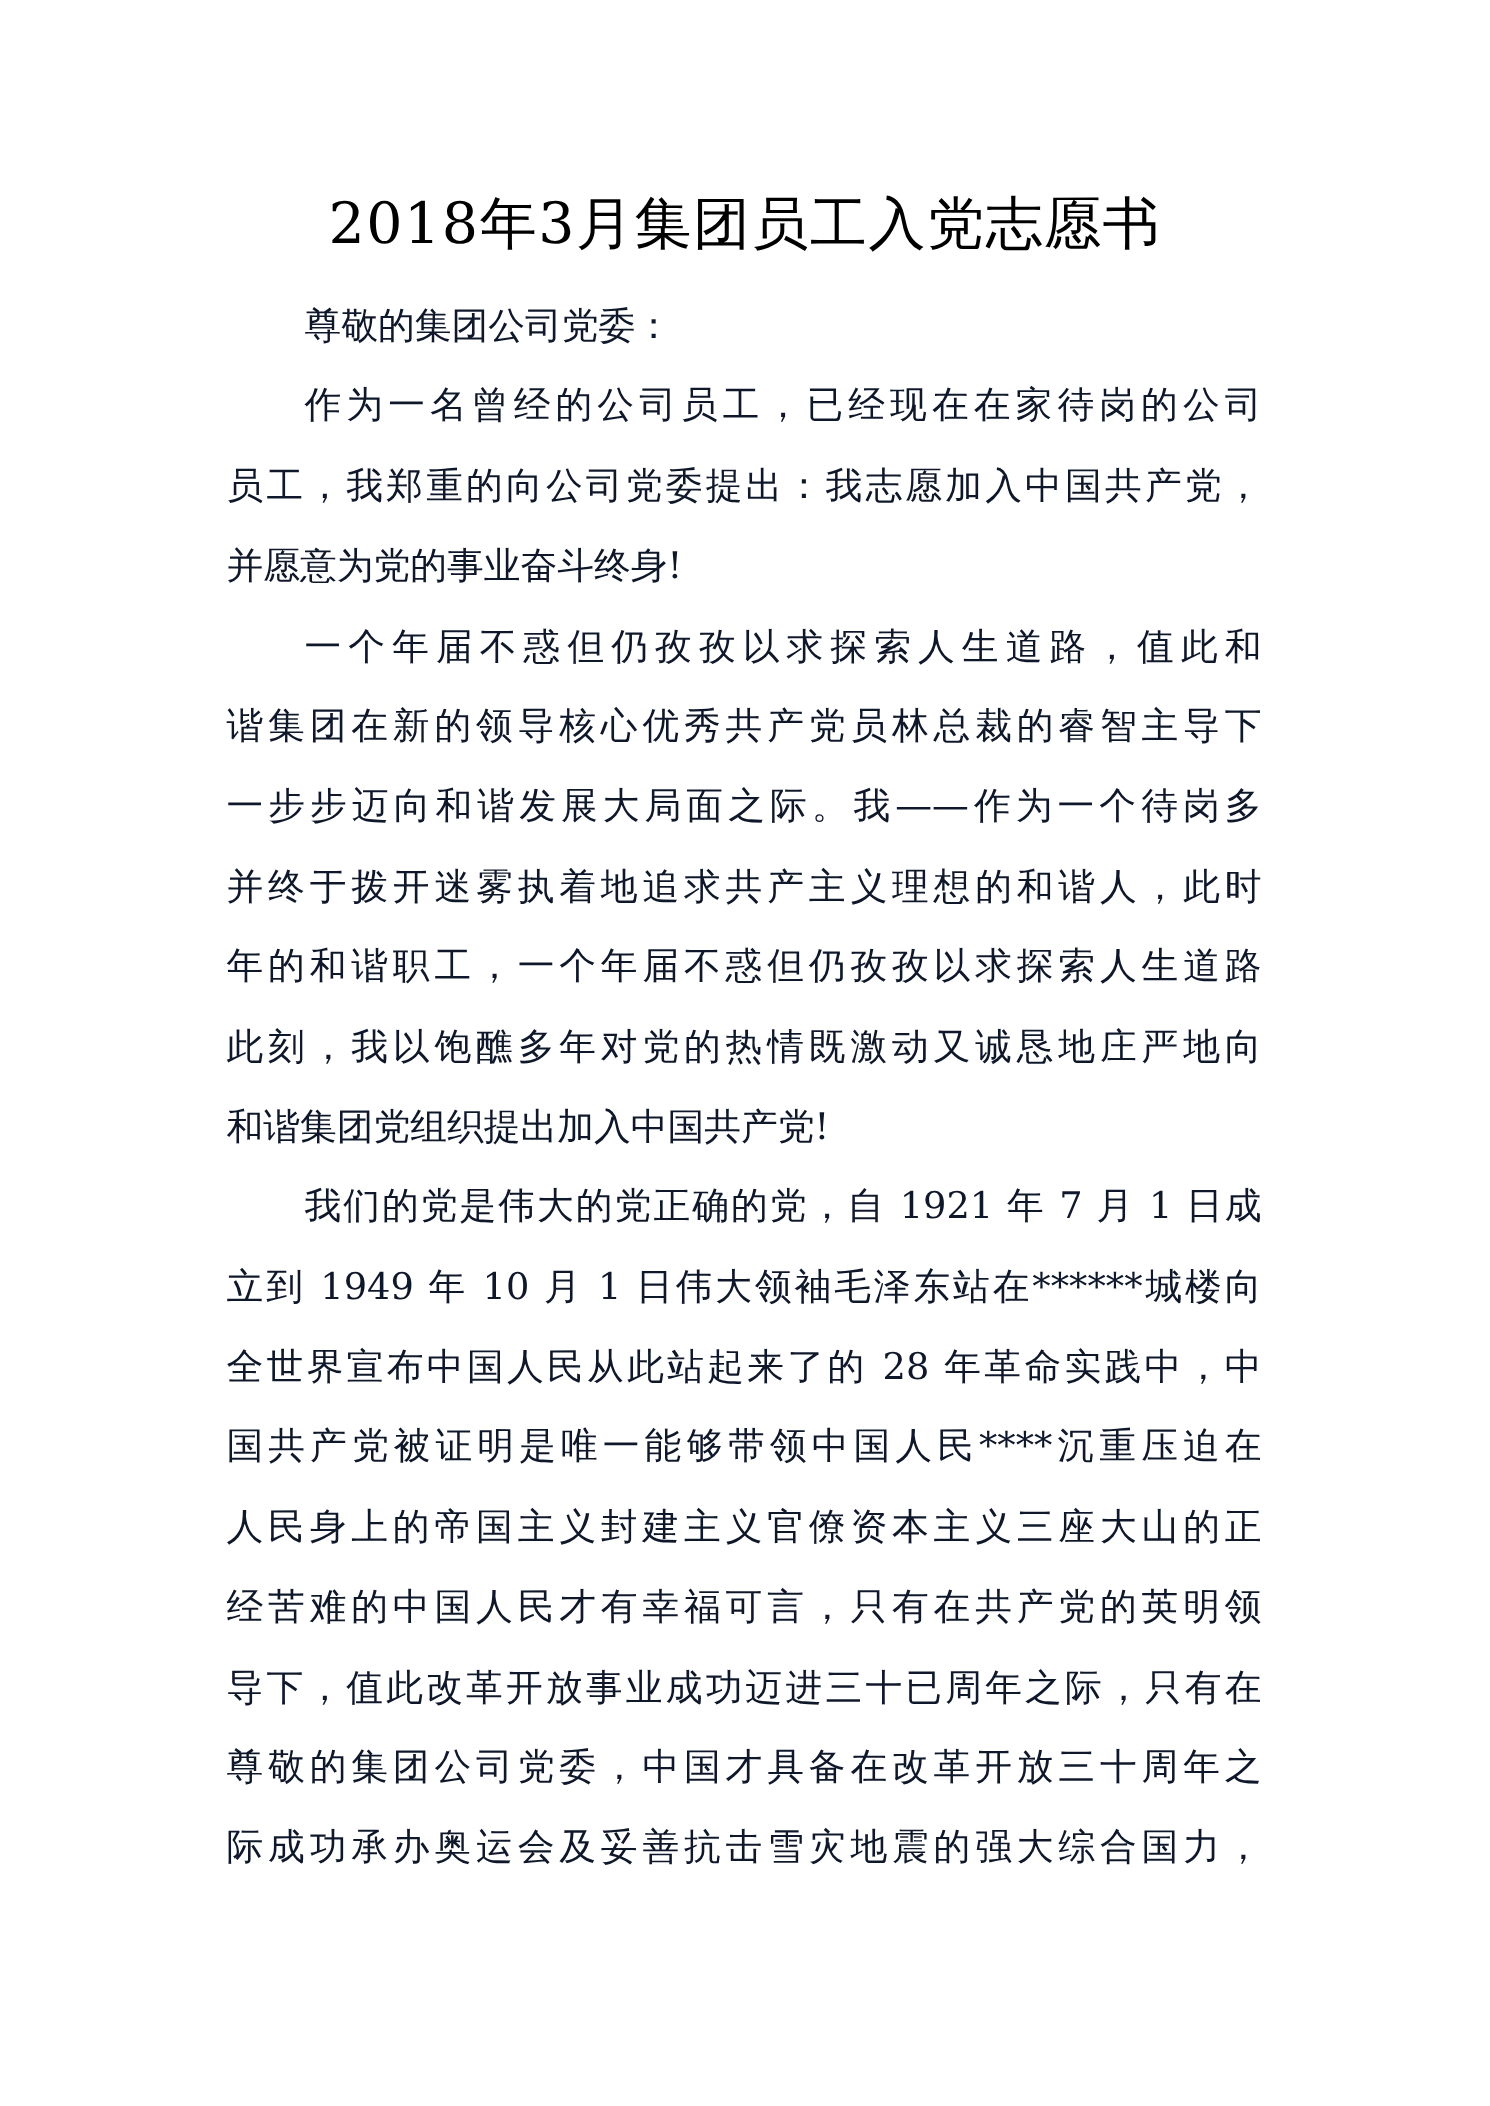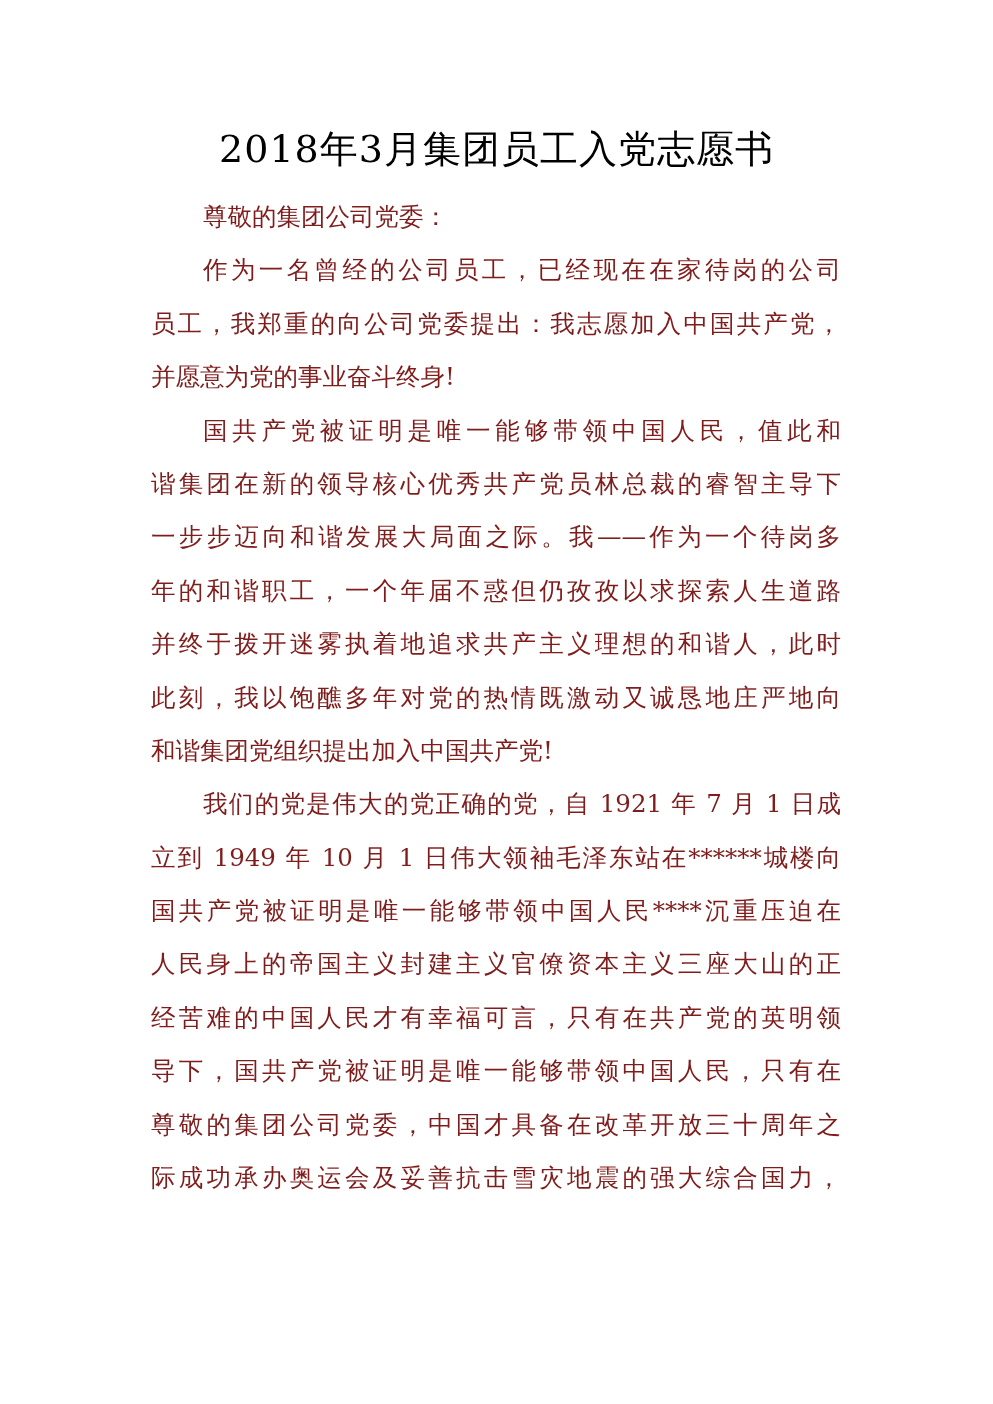--- a/index.html
+++ b/index.html
@@ -6,49 +6,50 @@
     body { width: 993px; height: 1404px; position: relative; overflow: hidden; }
     .page { position: absolute; left: 0; top: 0; width: 993px; height: 1404px; background: #fff; }
     .title {
       position: absolute; left: 0; top: 124px; width: 993px; text-align: center;
       font-family: "DejaVu Serif", "Liberation Serif", serif;
       font-size: 38px; line-height: 50px; color: #000; letter-spacing: 1px;
     }
     .body-text {
       position: absolute; left: 151px; top: 190px; width: 690px;
       font-family: "DejaVu Serif", "Liberation Serif", serif;
-      font-size: 24.5px; color: #7f1d1d;
+      font-size: 24.5px; color: #0f172a;
     }
     .line { height: 53.4px; line-height: 53.4px; white-space: nowrap; }
     .indent { padding-left: 52px; }
     .justify { text-align: justify; text-align-last: justify; }
   </style>
 </head>
 <body>
 
 <div class="page">
   <div class="title">2018年3月集团员工入党志愿书</div>
 
   <div class="body-text">
     <div class="line indent">尊敬的集团公司党委：</div>
 
     <div class="line indent justify">作为一名曾经的公司员工，已经现在在家待岗的公司</div>
     <div class="line justify">员工，我郑重的向公司党委提出：我志愿加入中国共产党，</div>
     <div class="line">并愿意为党的事业奋斗终身!</div>
 
-    <div class="line indent justify">国共产党被证明是唯一能够带领中国人民，值此和</div>
+    <div class="line indent justify">一个年届不惑但仍孜孜以求探索人生道路，值此和</div>
     <div class="line justify">谐集团在新的领导核心优秀共产党员林总裁的睿智主导下</div>
     <div class="line justify">一步步迈向和谐发展大局面之际。我——作为一个待岗多</div>
+    <div class="line justify">并终于拨开迷雾执着地追求共产主义理想的和谐人，此时</div>
     <div class="line justify">年的和谐职工，一个年届不惑但仍孜孜以求探索人生道路</div>
-    <div class="line justify">并终于拨开迷雾执着地追求共产主义理想的和谐人，此时</div>
     <div class="line justify">此刻，我以饱醮多年对党的热情既激动又诚恳地庄严地向</div>
     <div class="line">和谐集团党组织提出加入中国共产党!</div>
 
     <div class="line indent justify">我们的党是伟大的党正确的党，自 1921 年 7 月 1 日成</div>
     <div class="line justify">立到 1949 年 10 月 1 日伟大领袖毛泽东站在******城楼向</div>
+    <div class="line justify">全世界宣布中国人民从此站起来了的 28 年革命实践中，中</div>
     <div class="line justify">国共产党被证明是唯一能够带领中国人民****沉重压迫在</div>
     <div class="line justify">人民身上的帝国主义封建主义官僚资本主义三座大山的正</div>
     <div class="line justify">经苦难的中国人民才有幸福可言，只有在共产党的英明领</div>
-    <div class="line justify">导下，国共产党被证明是唯一能够带领中国人民，只有在</div>
+    <div class="line justify">导下，值此改革开放事业成功迈进三十已周年之际，只有在</div>
     <div class="line justify">尊敬的集团公司党委，中国才具备在改革开放三十周年之</div>
     <div class="line justify">际成功承办奥运会及妥善抗击雪灾地震的强大综合国力，</div>
   </div>
 </div>
 
 </body></html>

